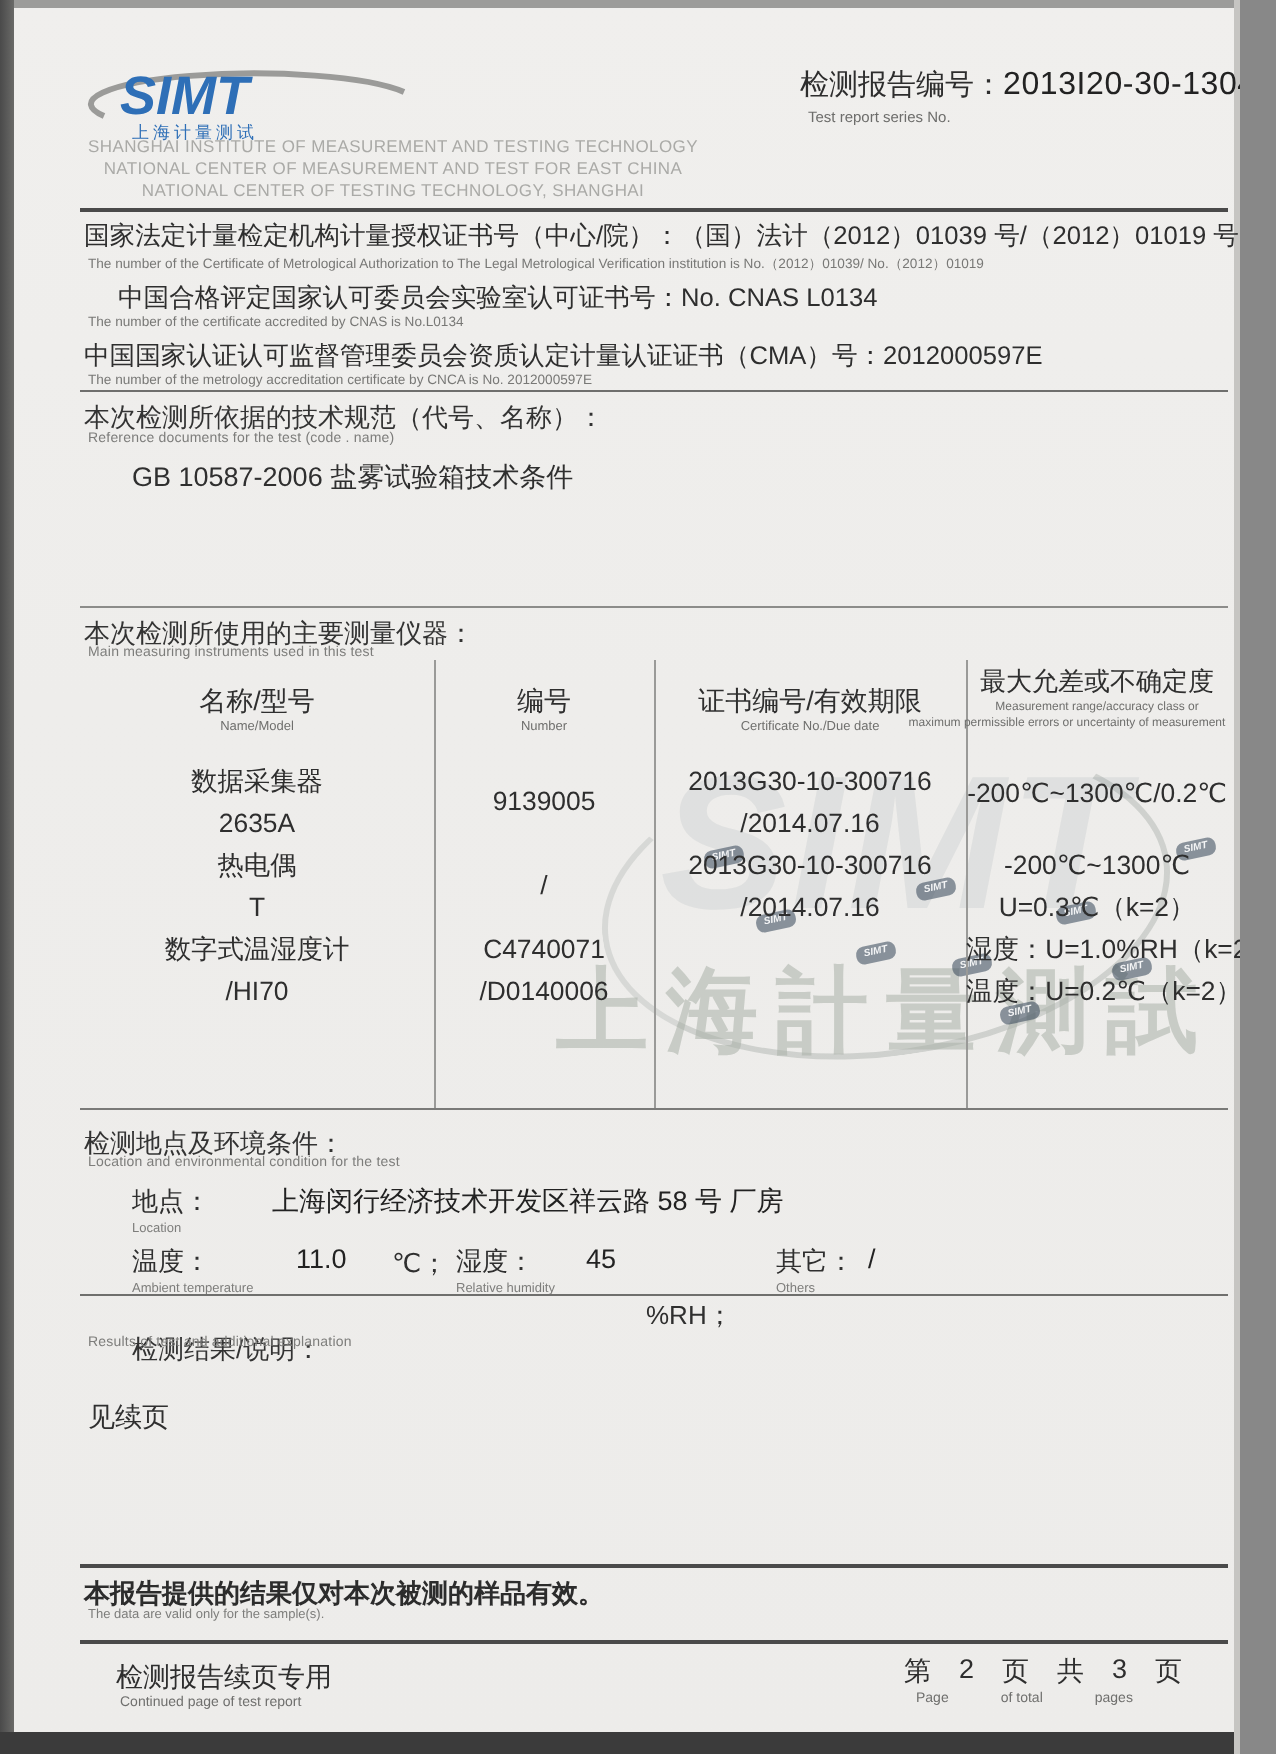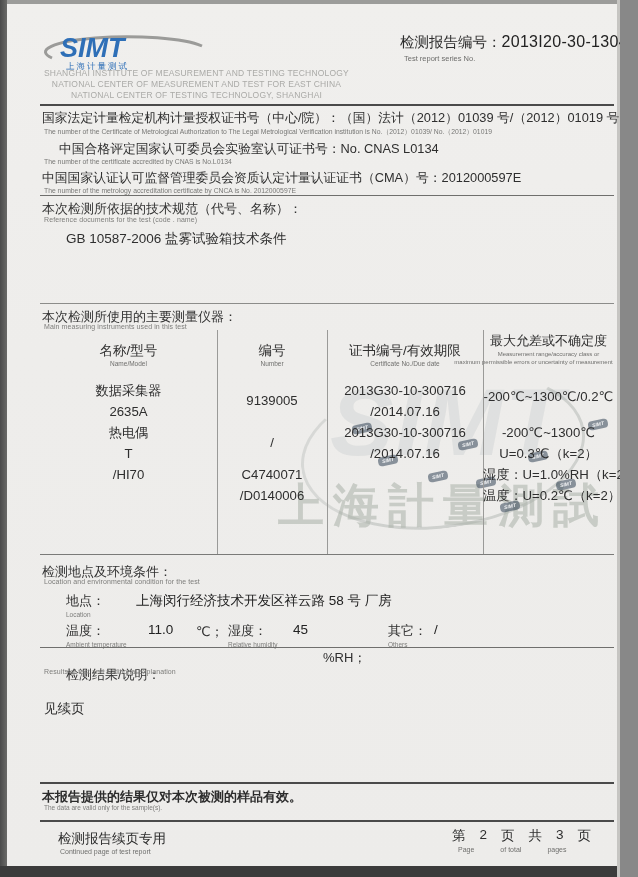--- a/index.html
+++ b/index.html
@@ -173,20 +173,21 @@
     <div class="cell c3" style="top:92px;">
       <div class="row-line">2013G30-10-300716</div>
       <div class="row-line">/2014.07.16</div>
     </div>
     <div class="cell c4" style="top:92px;">
       <div class="row-line">-200℃~1300℃</div>
       <div class="row-line">U=0.3℃（k=2）</div>
     </div>
 
     <div class="cell c1" style="top:134px;">
+      <div class="row-line">数字式温湿度计</div>
       <div class="row-line">/HI70</div>
     </div>
     <div class="cell c2" style="top:134px;">
       <div class="row-line">C4740071</div>
       <div class="row-line">/D0140006</div>
     </div>
     <div class="cell c4" style="top:134px;">
       <div class="row-line">湿度：U=1.0%RH（k=2）</div>
       <div class="row-line">温度：U=0.2℃（k=2）</div>
     </div>

